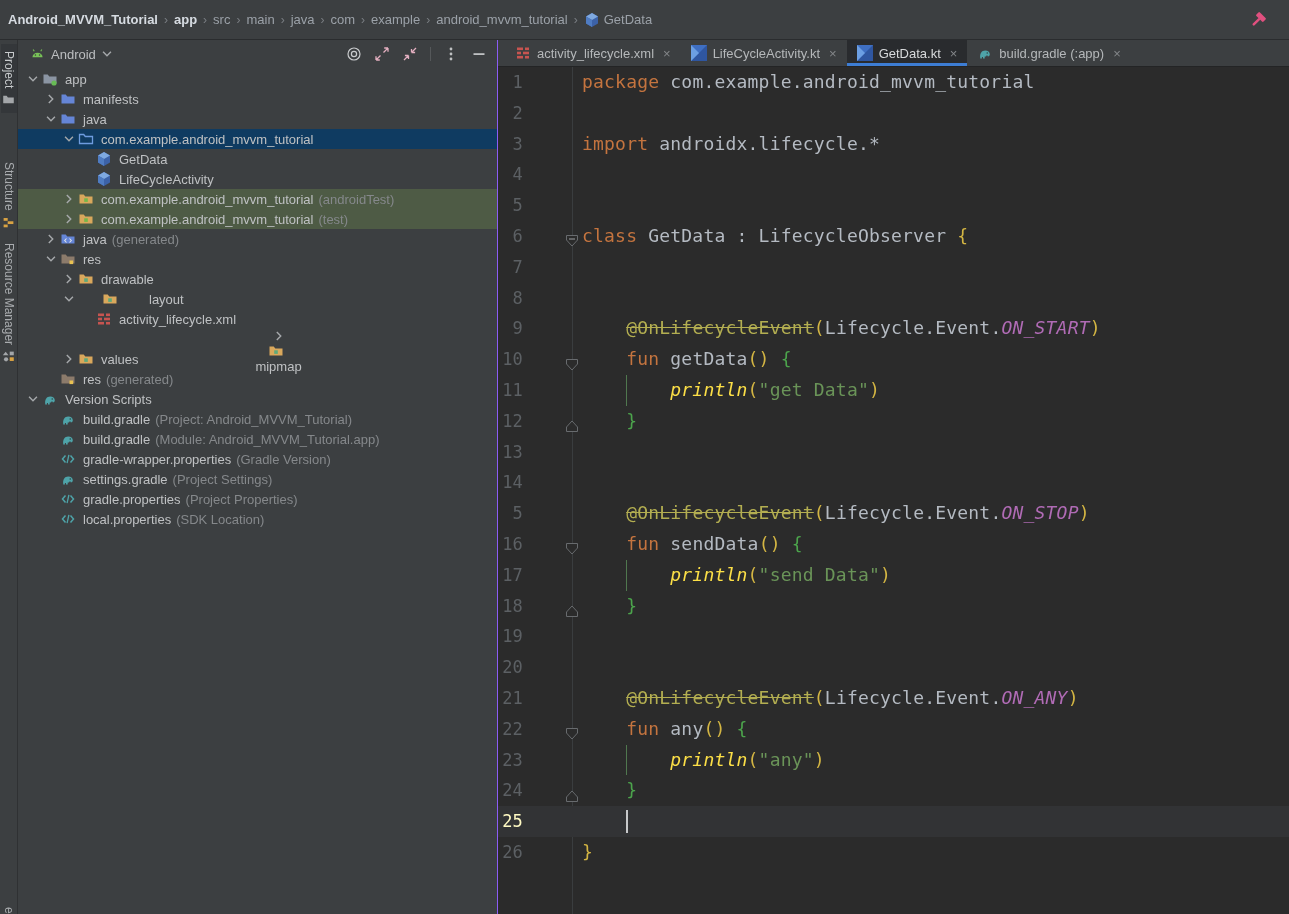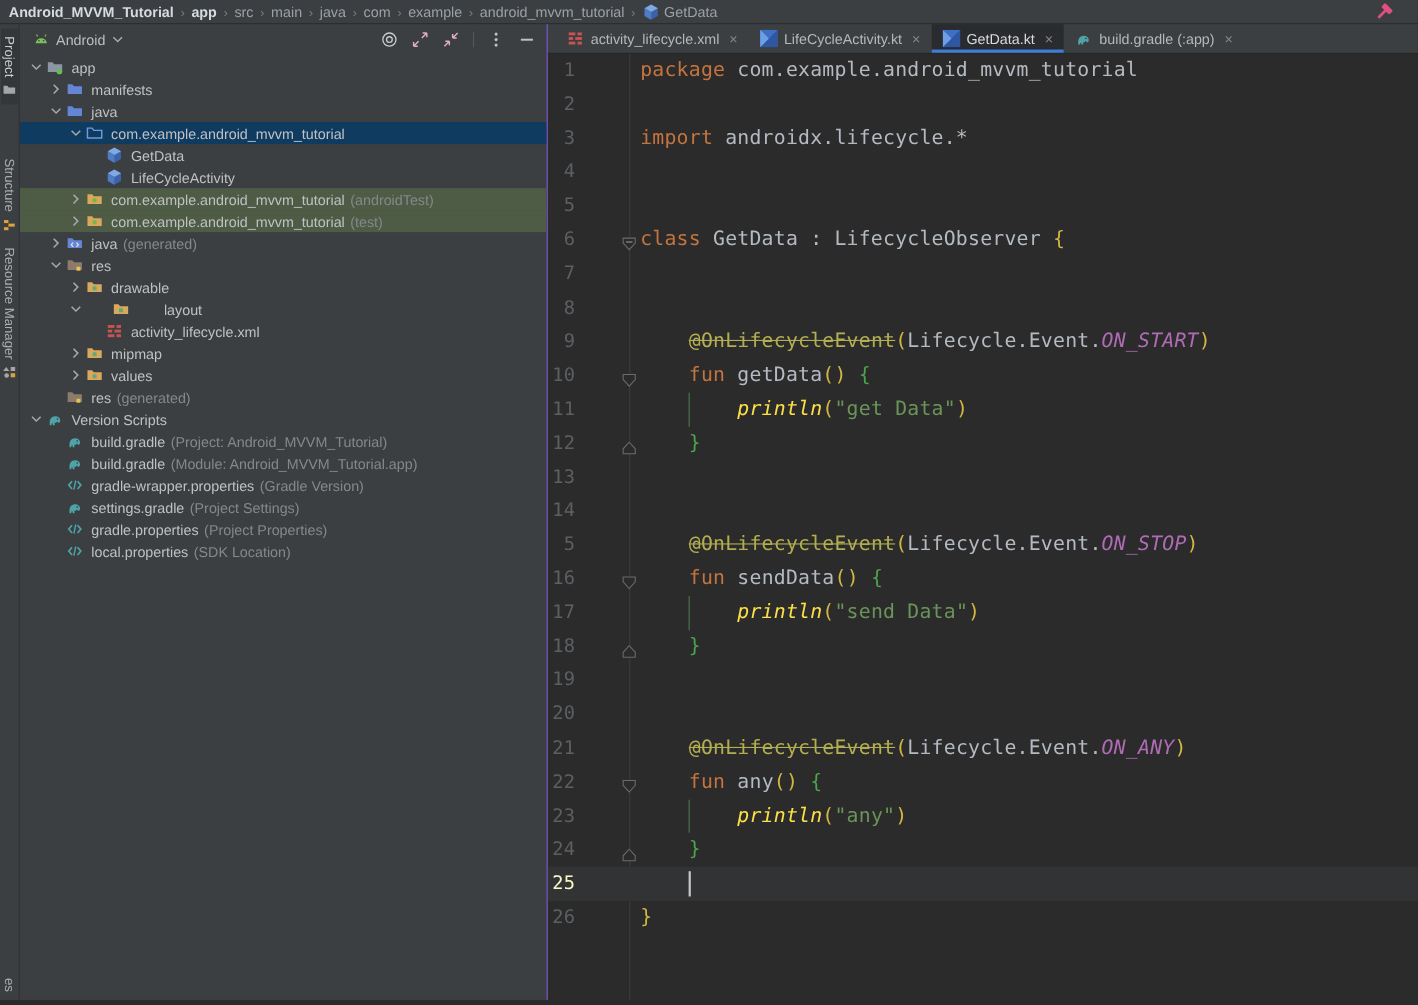--- a/index.html
+++ b/index.html
@@ -12,21 +12,21 @@
     --hammer-pink:#E0507F; --android-green:#78C257; --gradle-teal:#4EA3A8;
     --xml-red:#C75450;
   }
   *{margin:0;padding:0;box-sizing:border-box}
   html,body{width:1289px;height:914px;overflow:hidden}
   body{background:var(--editor-bg);font-family:"Liberation Sans",sans-serif;}
   .ic{display:inline-flex;align-items:center;justify-content:center}
   .ic svg{display:block}
 
   
-  .topbar{height:22px;display:flex;align-items:center;background:var(--bar-bg);
+  .topbar{height:40px;display:flex;align-items:center;background:var(--bar-bg);
     border-bottom:1px solid #2A2C2E;padding:0 22px 0 8px}
   .crumbs{display:flex;align-items:center;font-size:13px;color:#9BA1A8;white-space:nowrap}
   .crumb{display:inline-flex;align-items:center;gap:4px;cursor:default}
   .crumb.bold{color:#D6DBE1;font-weight:bold}
   .crumb-sep{color:#797D82;margin:0 6px;font-size:12px}
   .top-spacer{flex:1}
 
   
   .main{display:flex;height:887px}
 
@@ -406,21 +406,21 @@
                 <rect x="10" y="2.5" width="4" height="2.6"></rect>
                 <rect x="2" y="6.7" width="4" height="2.6"></rect>
                 <rect x="8" y="6.7" width="6" height="2.6"></rect>
                 <rect x="2" y="10.9" width="6" height="2.6"></rect>
                 <rect x="10" y="10.9" width="4" height="2.6"></rect>
               </g>
             </svg>
           </span>
           <span>activity_lifecycle.xml</span>
         </div>
-        <div class="tree-row" style="padding-left: 42px;">
+        <div class="tree-row" style="padding-left: 42px; flex-direction: column;">
           <span class="chev">
             <svg width="14" height="14" viewBox="0 0 16 16">
               <path d="M5.5 3.5L10 8l-4.5 4.5" stroke="#A6A9AC" stroke-width="1.6" fill="none"></path>
             </svg>
           </span>
           <span class="ic tree-ic">
             <svg width="16" height="16" viewBox="0 0 16 16">
               <path d="M1.5 3.5h4.2l1.6 2h7.2v7H1.5z" fill="#D9A85C"></path>
               <rect x="6.2" y="7.3" width="3.6" height="3.6" fill="#5FA97A"></rect>
             </svg>

